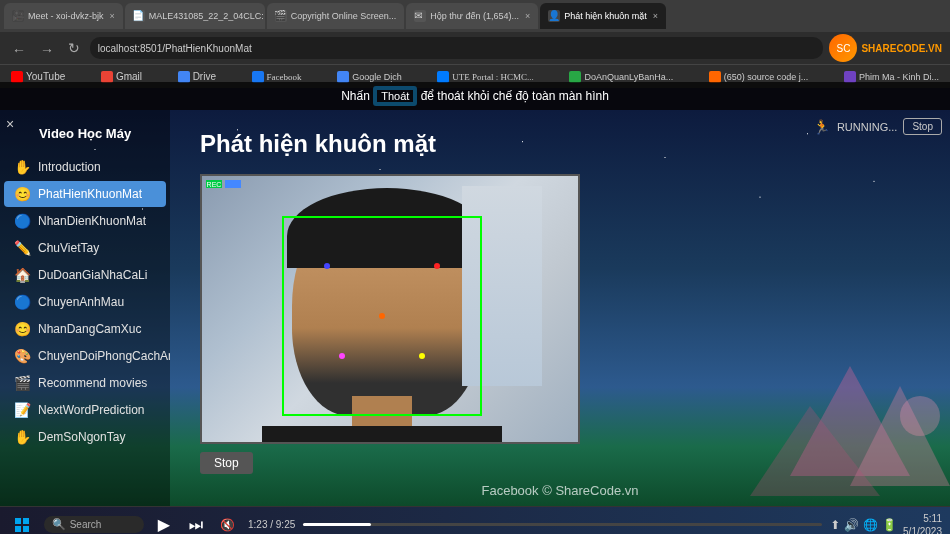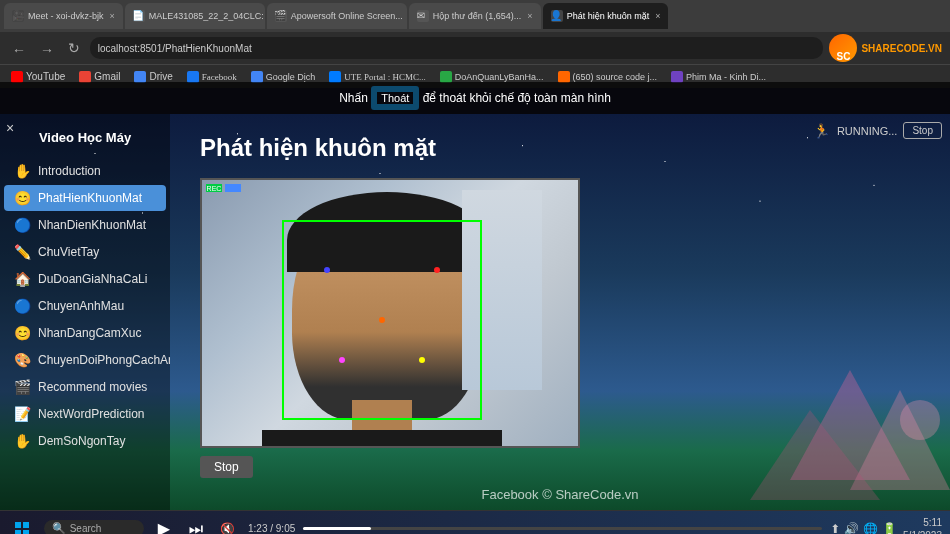--- a/index.html
+++ b/index.html
@@ -94,20 +94,21 @@
 
     .bookmarks-bar {
       display: flex;
       align-items: center;
       height: 24px;
       background: #2d2d2d;
       padding: 0 6px;
       gap: 4px;
       border-top: 1px solid #444;
       overflow: hidden;
+      justify-content: space-between;
     }
 
     .bookmark-item {
       display: flex;
       align-items: center;
       gap: 3px;
       font-size: 10px;
       color: #ccc;
       padding: 2px 5px;
       border-radius: 3px;
@@ -128,21 +129,21 @@
       color: #fff;
       font-size: 12px;
       text-align: center;
       padding: 4px 0;
       position: relative;
       z-index: 10;
     }
 
     .notification-bar .esc-key {
       display: inline-block;
-      border: 6px solid #0c4a6e;
+      border: 4px solid #0c4a6e;
       border-radius: 3px;
       padding: 0 4px;
       font-size: 11px;
     }
 
     
     .main-content {
       display: flex;
       height: calc(534px - 82px - 20px - 36px);
       position: relative;
@@ -444,46 +445,46 @@
     .win-grid div {
       background: #00a4ef;
     }
 
     .sc-logo-circle {
       width: 28px;
       height: 28px;
       background: linear-gradient(135deg, #ff6600, #ff9900);
       border-radius: 50%;
       display: flex;
-      align-items: flex-end;
+      align-items: center;
       justify-content: center;
       font-size: 10px;
       color: white;
-      font-weight: bold;
+      font-weight: normal;
     }
   </style>
 </head>
 <body>
 
 <div class="browser-chrome">
 
   <div class="tab-bar">
     <div class="tab">
       <span class="tab-favicon" style="background:#444;">🎥</span>
       <span style="font-size:9px;">Meet - xoi-dvkz-bjk</span>
       <span class="tab-close">×</span>
     </div>
     <div class="tab">
       <span class="tab-favicon" style="background:#555;">📄</span>
       <span style="font-size:9px;">MALE431085_22_2_04CLC: N...</span>
 
     </div>
     <div class="tab">
       <span class="tab-favicon" style="background:#555;">🎬</span>
-      <span style="font-size:9px;">Apowersoft Online Screen...</span>
+      <span style="font-size:9px;">Copyright Online Screen...</span>
 
     </div>
     <div class="tab">
       <span class="tab-favicon" style="background:#555;">✉</span>
       <span style="font-size:9px;">Hộp thư đến (1,654)...</span>
       <span class="tab-close">×</span>
     </div>
     <div class="tab active">
       <span class="tab-favicon" style="background:#444;">👤</span>
       <span style="font-size:9px;">Phát hiện khuôn mặt</span>
@@ -686,21 +687,21 @@
   <div style="display:flex;align-items:center;background:#2a2a2a;border-radius:10px;padding:2px 8px;gap:4px;min-width:100px;">
     <span style="color:#aaa;font-size:11px;">🔍</span>
     <span style="font-size:10px;color:#aaa;">Search</span>
   </div>
 
   <span class="taskbar-btn">▶</span>
   <span class="taskbar-btn">⏭</span>
   <span class="taskbar-btn" style="font-size:12px;">🔇</span>
 
   <span class="time-display">
-    <span>1:23</span> / <span>9:05</span>
+    <span>1:23</span> / <span>9:25</span>
   </span>
 
   <div class="progress-bar-container">
     <div class="progress-bar-fill"></div>
   </div>
 
   <div class="taskbar-right">
     <div class="system-tray">
       <span class="tray-icon">⬆</span>
       <span class="tray-icon">🔊</span>

